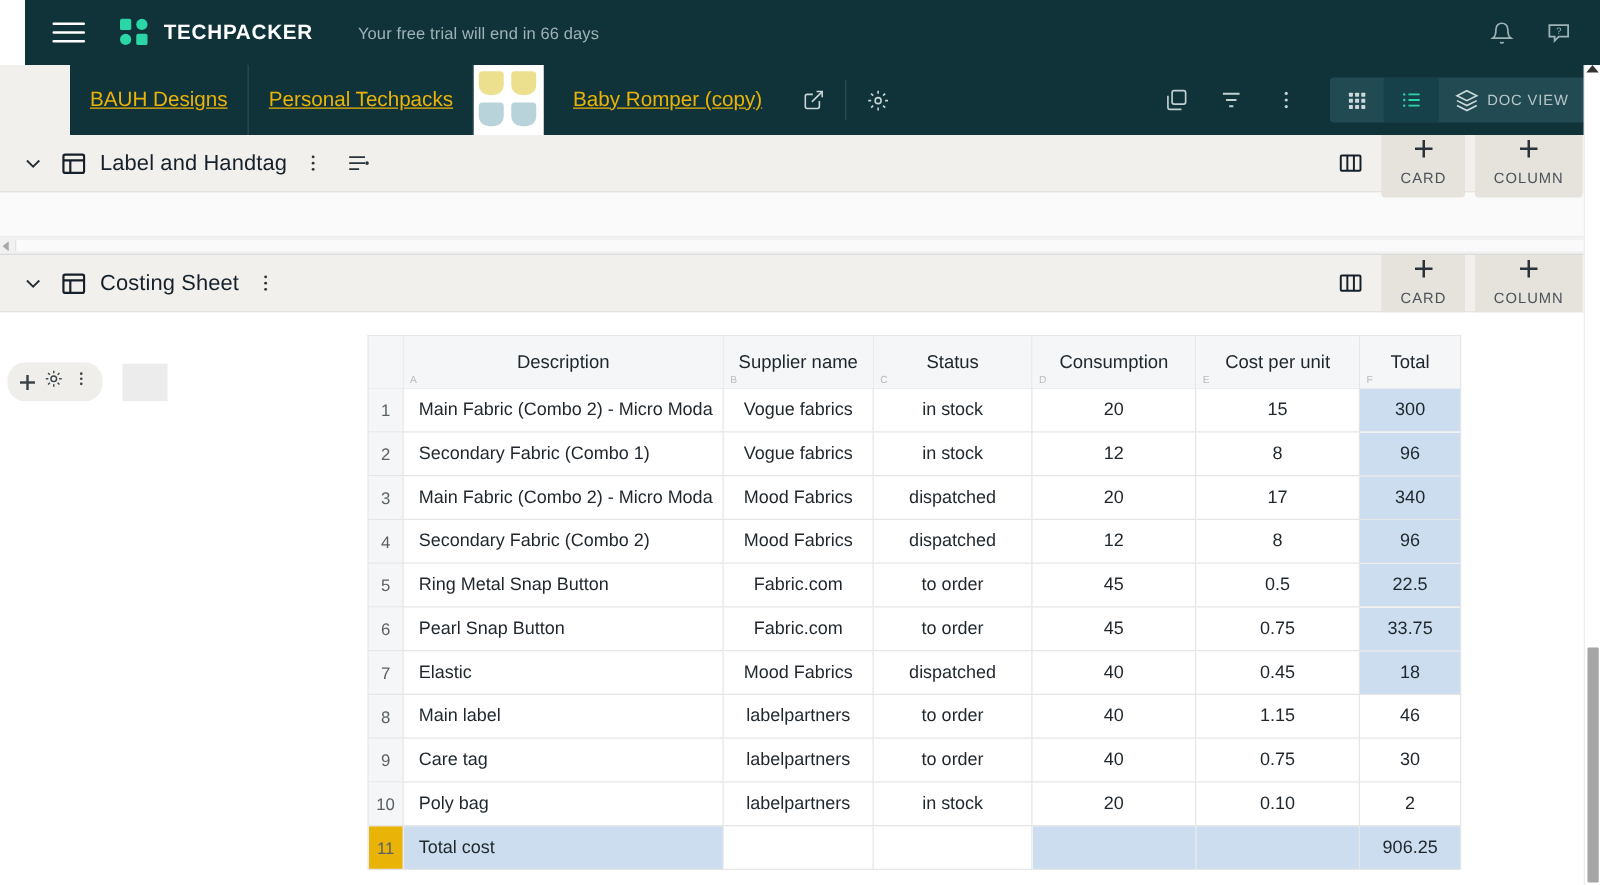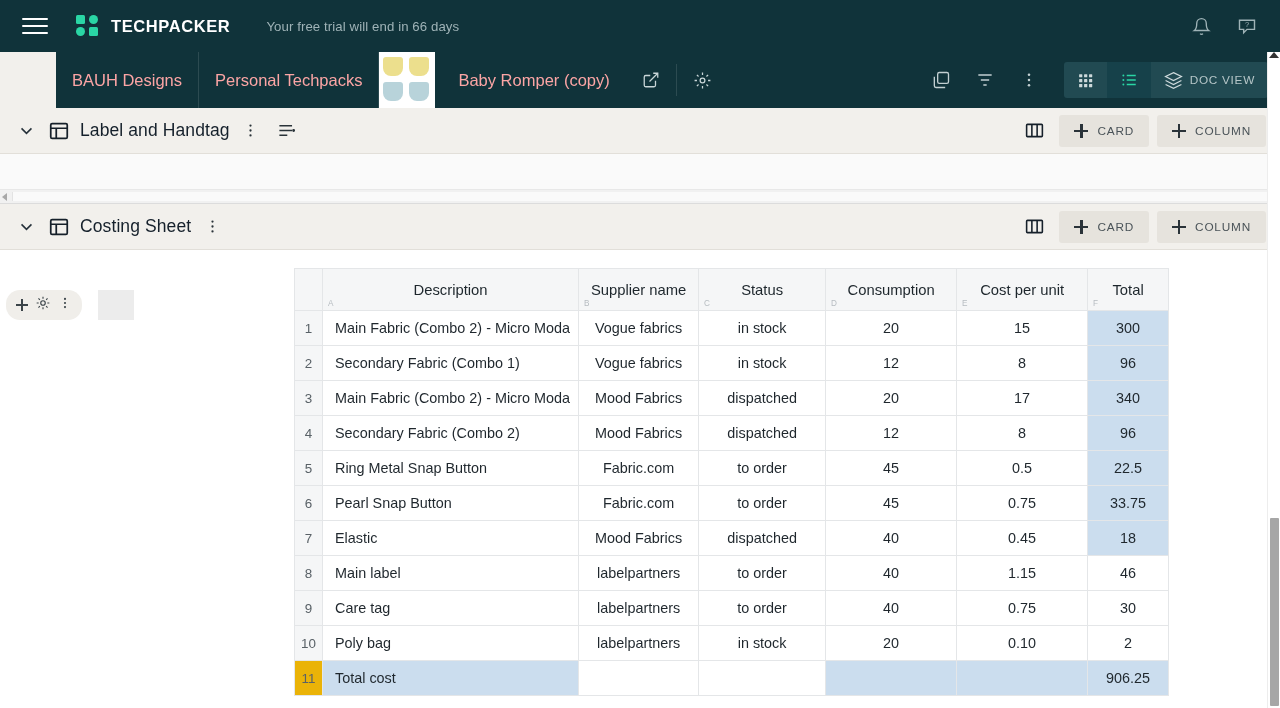--- a/index.html
+++ b/index.html
@@ -11,20 +11,21 @@
   }
 
   
   .top-header {
     height: 52px;
     background: #10333a;
     display: flex;
     align-items: center;
     padding: 0 14px 0 22px;
     position: relative;
+    margin-left: 20px;
   }
   .hamburger { width: 26px; height: 20px; display: flex; flex-direction: column;
     justify-content: space-between; cursor: pointer; padding: 2px 0; }
   .hamburger span { display: block; height: 2.4px; background: #ffffff; border-radius: 2px; }
   .brand { display: flex; align-items: center; margin-left: 28px; gap: 11px; }
   .brand-mark { width: 24px; height: 22px; position: relative; }
   .brand-mark i { position: absolute; background: #2ad6a5; display: block; }
   .bm1 { width: 9px; height: 9px; left: 0; top: 0; border-radius: 1.5px; }
   .bm2 { width: 9px; height: 9px; left: 13px; top: 0; border-radius: 50%; }
   .bm3 { width: 9px; height: 9px; left: 0; top: 12px; border-radius: 50%; }
@@ -40,23 +41,24 @@
   .hicon { width: 38px; height: 38px; display: flex; align-items: center;
     justify-content: center; cursor: pointer; }
 
   
   .crumb-bar {
     height: 56px; background: #10333a; display: flex; align-items: stretch;
     position: relative;
   }
   .crumb-gap { width: 56px; background: #f2f0ec; }
   .crumb {
-    display: flex; align-items: center; padding: 0 16px; color: #fca5a5;
+    display: flex; align-items: center; padding: 0 16px; color: #eab308;
     font-size: 16.5px; border-right: 1px solid #2c4b51; cursor: pointer;
     white-space: nowrap;
+    text-decoration: underline;
   }
   .crumb.with-thumb { padding-left: 7px; border-right: none; }
   .crumb-thumb {
     width: 56px; height: 56px; background: #ffffff; flex: 0 0 56px;
     position: relative; overflow: hidden;
   }
   .romper { position: absolute; border-radius: 3px 3px 8px 8px; }
   .r-y { background: #ecdf8d; }
   .r-b { background: #b8d3da; }
   .crumb-icon { display: flex; align-items: center; padding: 0 16px; cursor: pointer; }
@@ -84,20 +86,21 @@
   .section-title { font-size: 17.5px; color: #15202b; letter-spacing: 0.1px; }
   .sec-icon { width: 30px; height: 30px; display: flex; align-items: center;
     justify-content: center; cursor: pointer; margin-left: 6px; }
   .section-actions { margin-left: auto; display: flex; align-items: center; gap: 8px; }
   .col-icon { width: 34px; height: 34px; display: flex; align-items: center;
     justify-content: center; cursor: pointer; }
   .add-btn {
     display: flex; align-items: center; gap: 9px; background: #e6e3dd;
     padding: 9px 15px; border-radius: 3px; cursor: pointer; border: none;
     font-family: "Liberation Sans", sans-serif;
+    flex-direction: column;
   }
   .add-btn .lbl { font-size: 11.8px; color: #4a5358; letter-spacing: 0.8px; }
   .plus { position: relative; width: 14px; height: 14px; }
   .plus::before, .plus::after { content: ""; position: absolute; background: #2a3339; }
   .plus::before { left: 6px; top: 0; width: 2.2px; height: 14px; }
   .plus::after { top: 6px; left: 0; height: 2.2px; width: 14px; }
 
   
   .empty-body { height: 36px; background: #fafafa; border-bottom: 1px solid #e8e8e8; }
   .hscroll {

